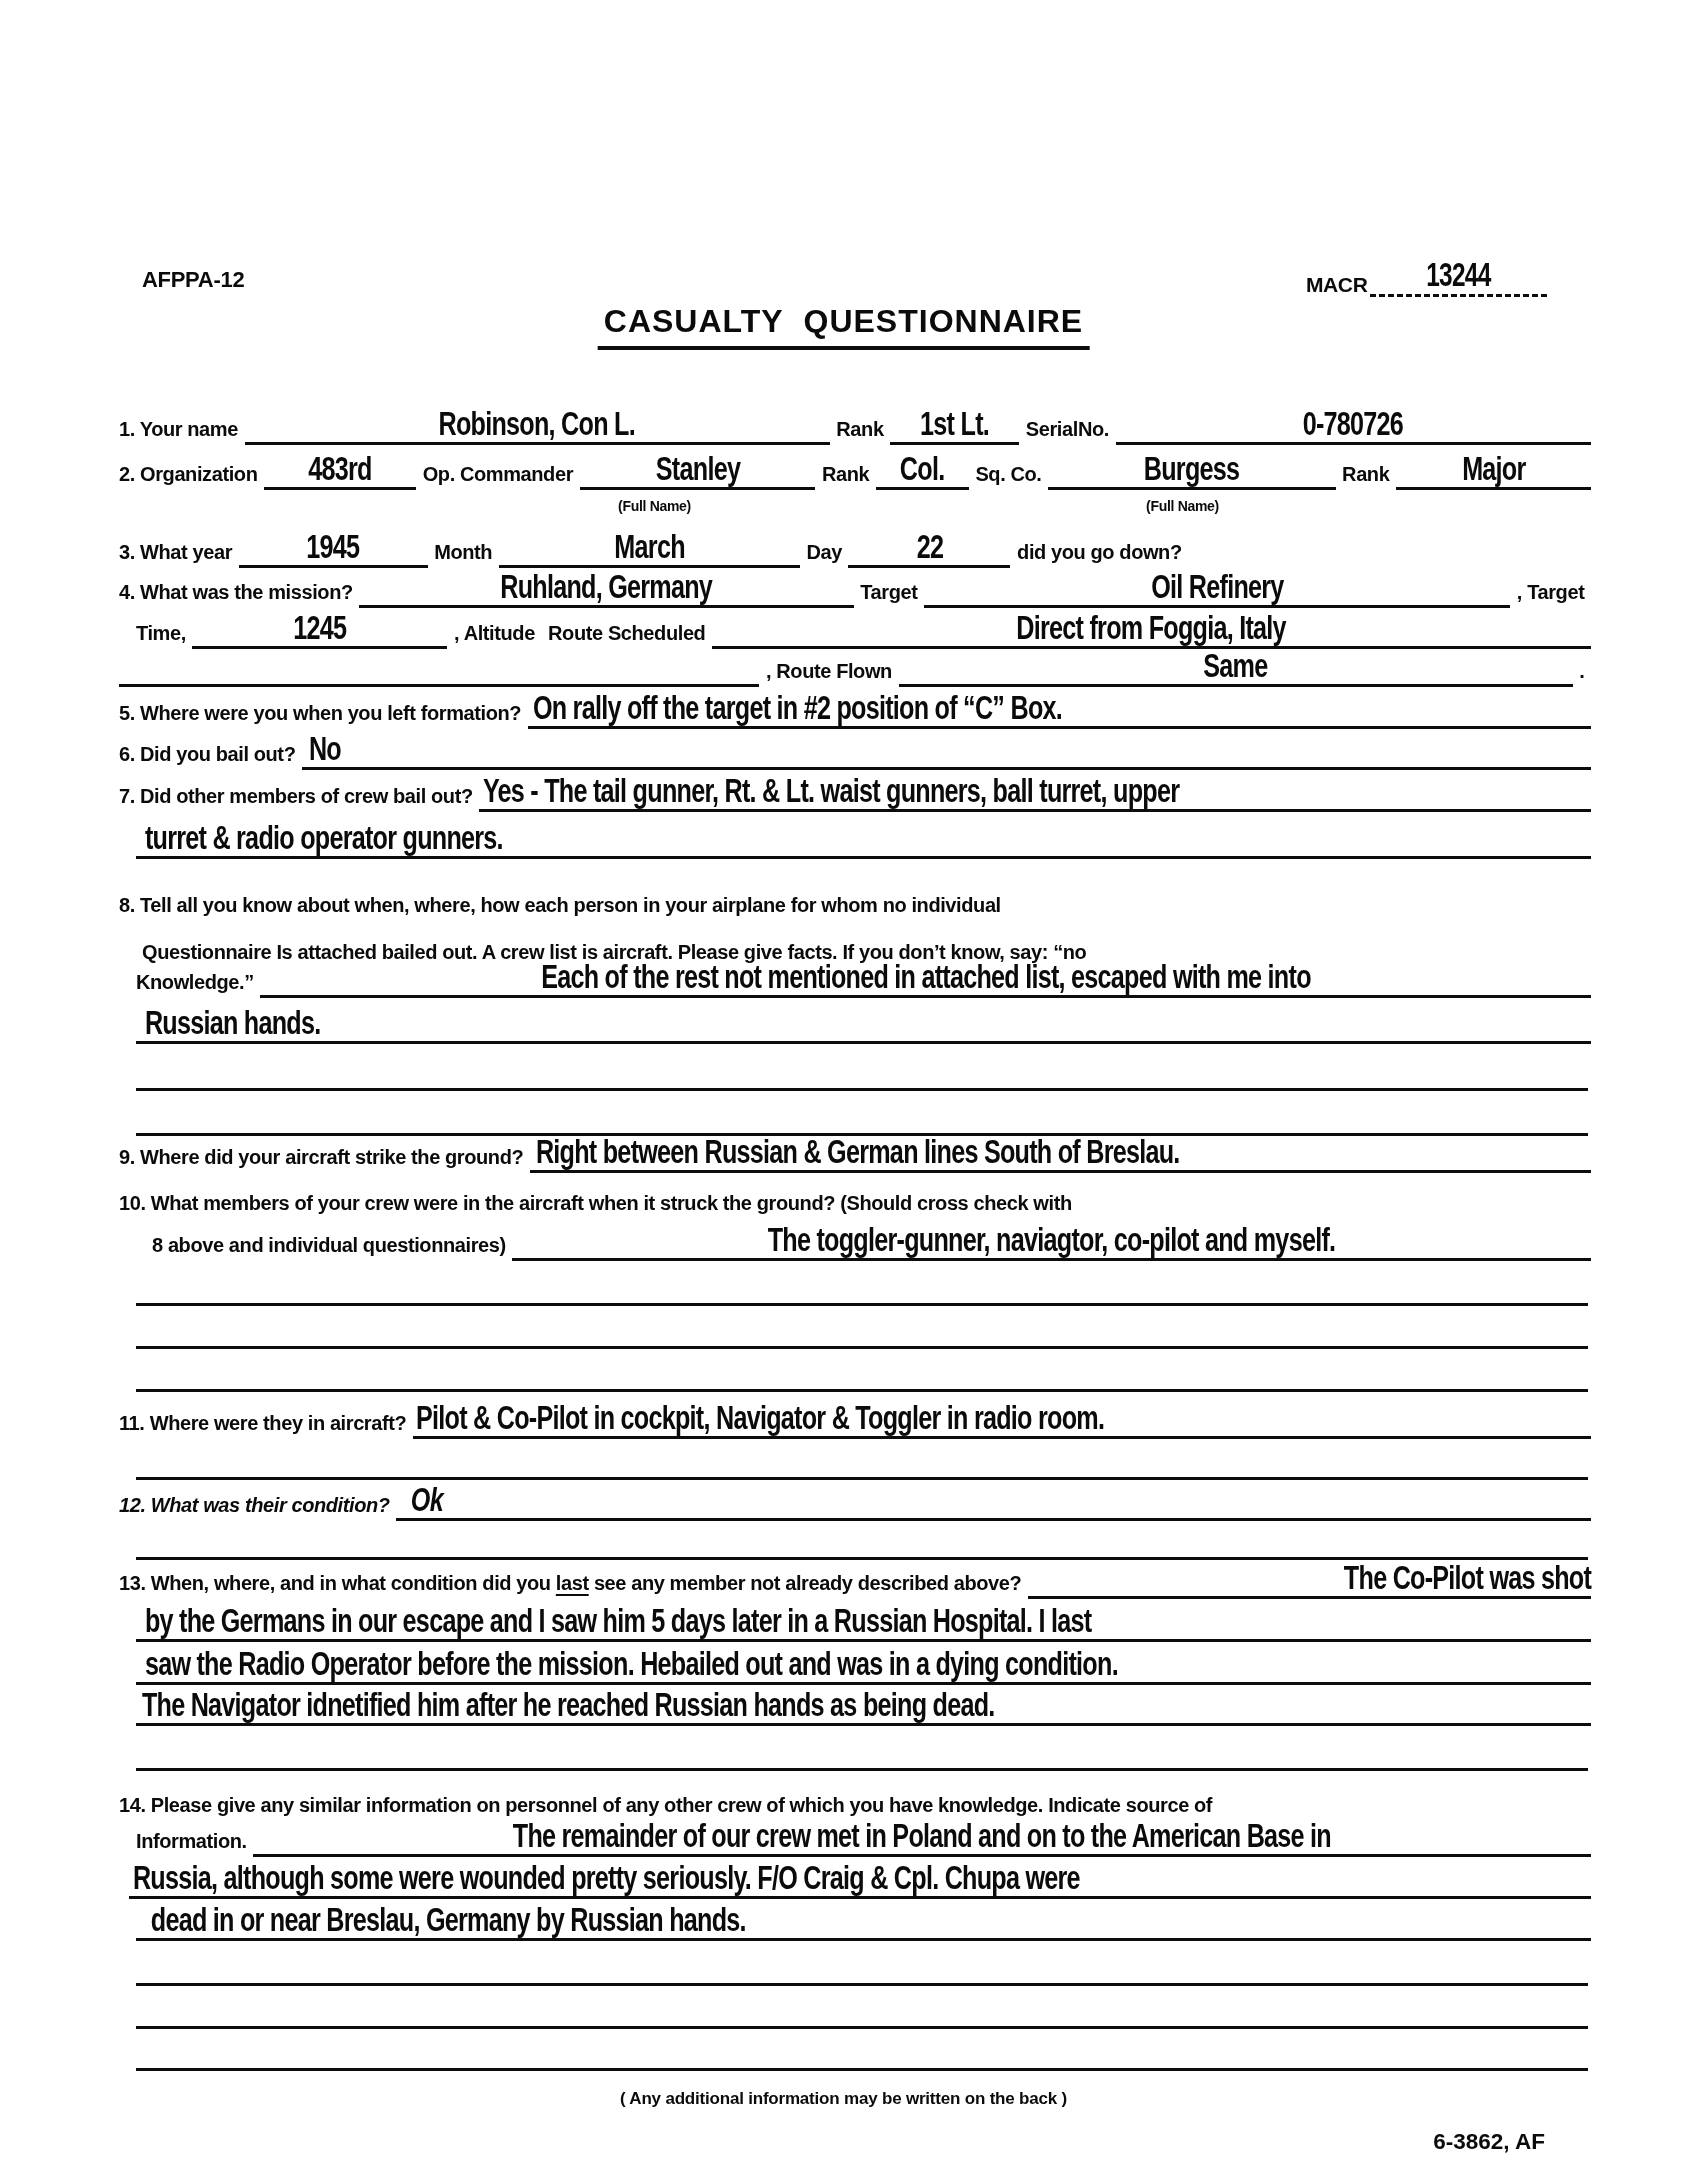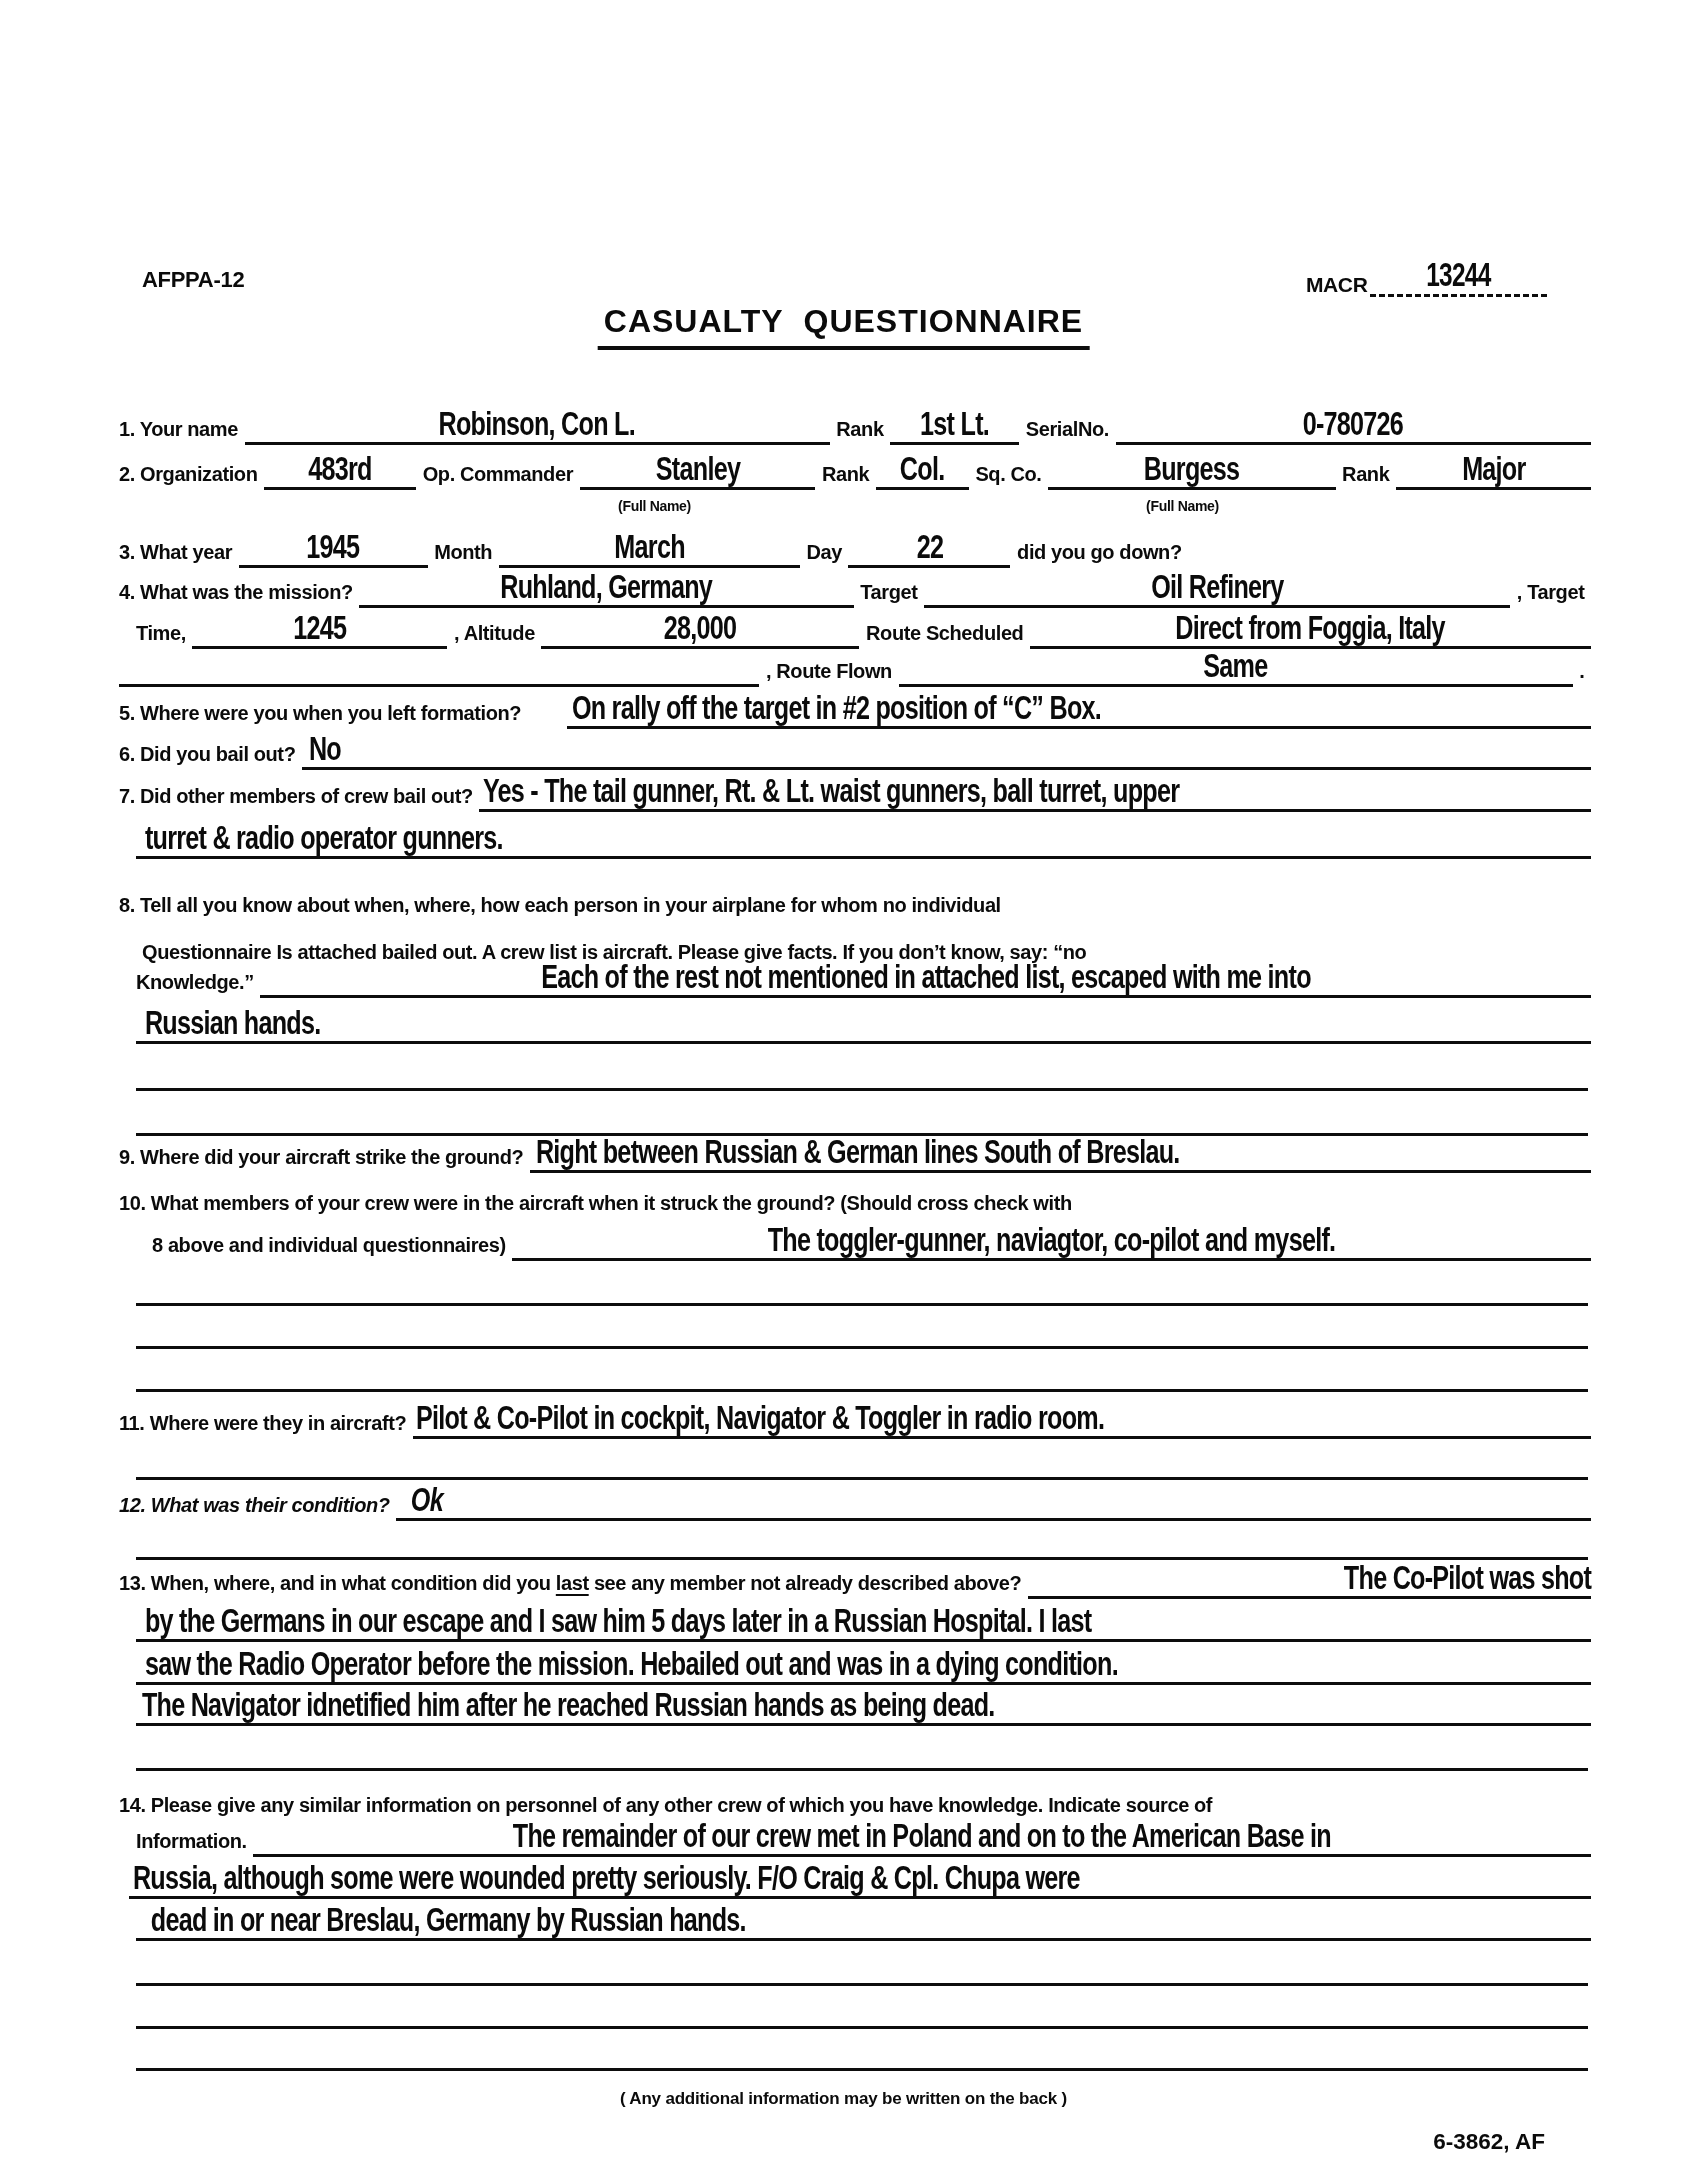--- a/index.html
+++ b/index.html
@@ -153,39 +153,36 @@
       </span>
     <span class="l">, Target</span>
   </div>
 
   <div class="r indent" style="top:601px;">
     <span class="l">Time,</span>
     <span class="f" style="width:255px;">
         <span class="a">1245</span>
       </span>
     <span class="l">, Altitude</span>
-    <span class="f" style="width:318px;">
-        <span class="a">28,000</span>
-      </span>
     <span class="l">Route Scheduled</span>
     <span class="f grow">
         <span class="a">Direct  from Foggia,  Italy</span>
       </span>
   </div>
 
   <div class="r" style="top:639px;">
     <span class="f" style="flex:950 0 0;"></span>
     <span class="l">, Route Flown</span>
     <span class="f" style="flex:1000 0 0;">
         <span class="a">Same</span>
       </span>
     <span class="l">.</span>
   </div>
 
-  <div class="r" style="top:681px;gap:39px;">
+  <div class="r" style="top:681px;">
     <span class="l">5. Where were you when you left formation?</span>
     <span class="f grow jl">
         <span class="a" style="padding-left:6.6px;">On rally off the target in #2 position of “C”  Box.</span>
       </span>
   </div>
 
   <div class="r" style="top:722px;">
     <span class="l">6. Did you bail out?</span>
     <span class="f grow jl">
         <span class="a" style="padding-left:9.3px;">No</span>

